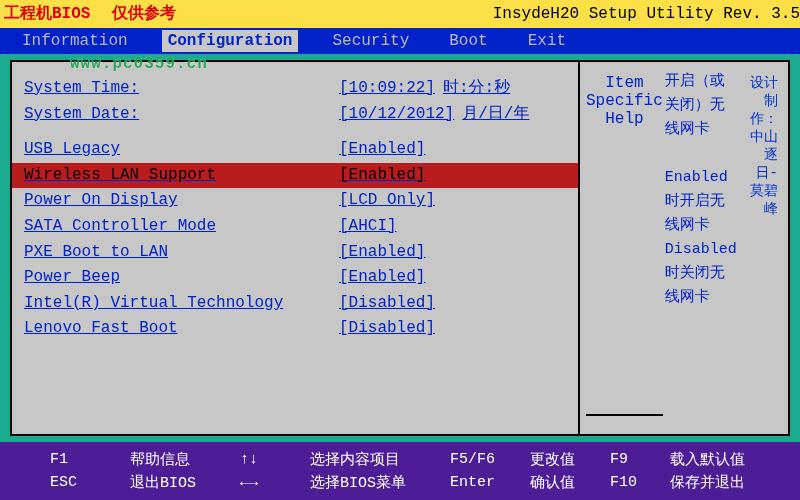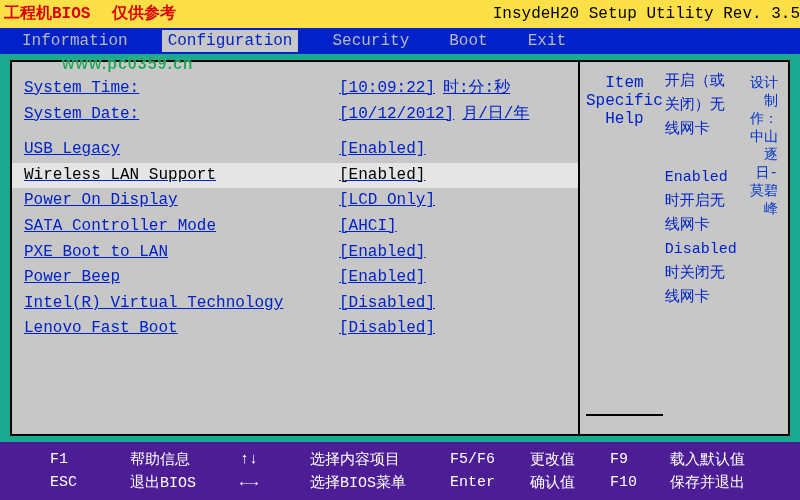--- a/index.html
+++ b/index.html
@@ -27,30 +27,30 @@
     color: #b9b9b9;
     display: flex;
     align-items: center;
     padding-left: 16px;
     font-size: 16px;
   }
   .menubar .tab { margin-right: 28px; padding: 2px 6px; }
   .menubar .tab.active {
     background: #c7c7c7;
     color: #0022c8;
-    font-weight: normal;
+    font-weight: bold;
   }
   .watermark {
     position: absolute;
-    left: 62px;
+    left: 70px;
     top: 55px;
     color: #1aa050;
     font-size: 16px;
     font-weight: bold;
-    font-family: Liberation Sans, sans-serif;
+    font-family: Liberation Mono, monospace;
     letter-spacing: 1px;
     text-shadow: 0 0 1px #fff;
     opacity: 0.9;
     z-index: 5;
   }
   .main {
     position: absolute;
     top: 60px; left: 10px; right: 10px; bottom: 64px;
     background: #c7c7c7;
     border: 2px solid #000;
@@ -91,21 +91,21 @@
   }
   .row {
     display: flex;
     padding: 2px 12px;
     line-height: 1.35;
   }
   .row .lbl { width: 315px; white-space: pre; }
   .row .val { color: #0022c8; display: flex; }
   .row .val .aux { color: #0022c8; margin-left: 8px; }
   .row.selected {
-    background: #e5e5e5;
+    background: #b91c1c;
   }
   .row.selected .lbl, .row.selected .val { color: #000; }
   .spacer { height: 10px; }
 
   .footer {
     position: absolute;
     left: 0; right: 0; bottom: 0;
     height: 58px;
     background: #4c1d95;
     color: #fff;

